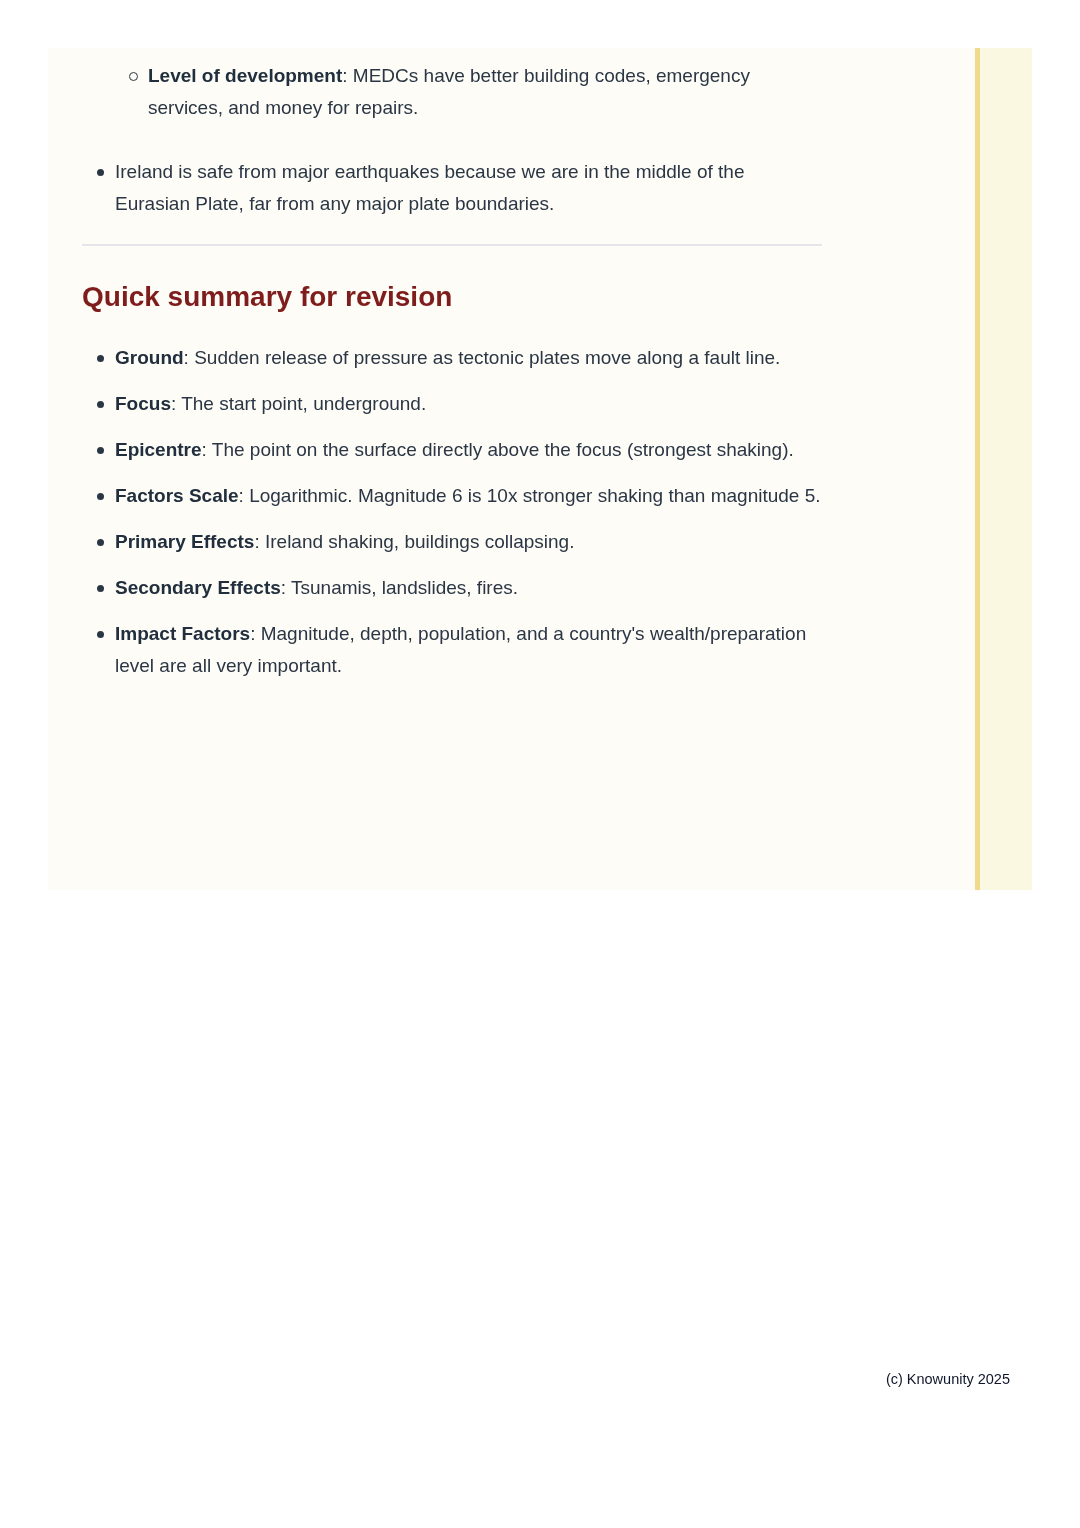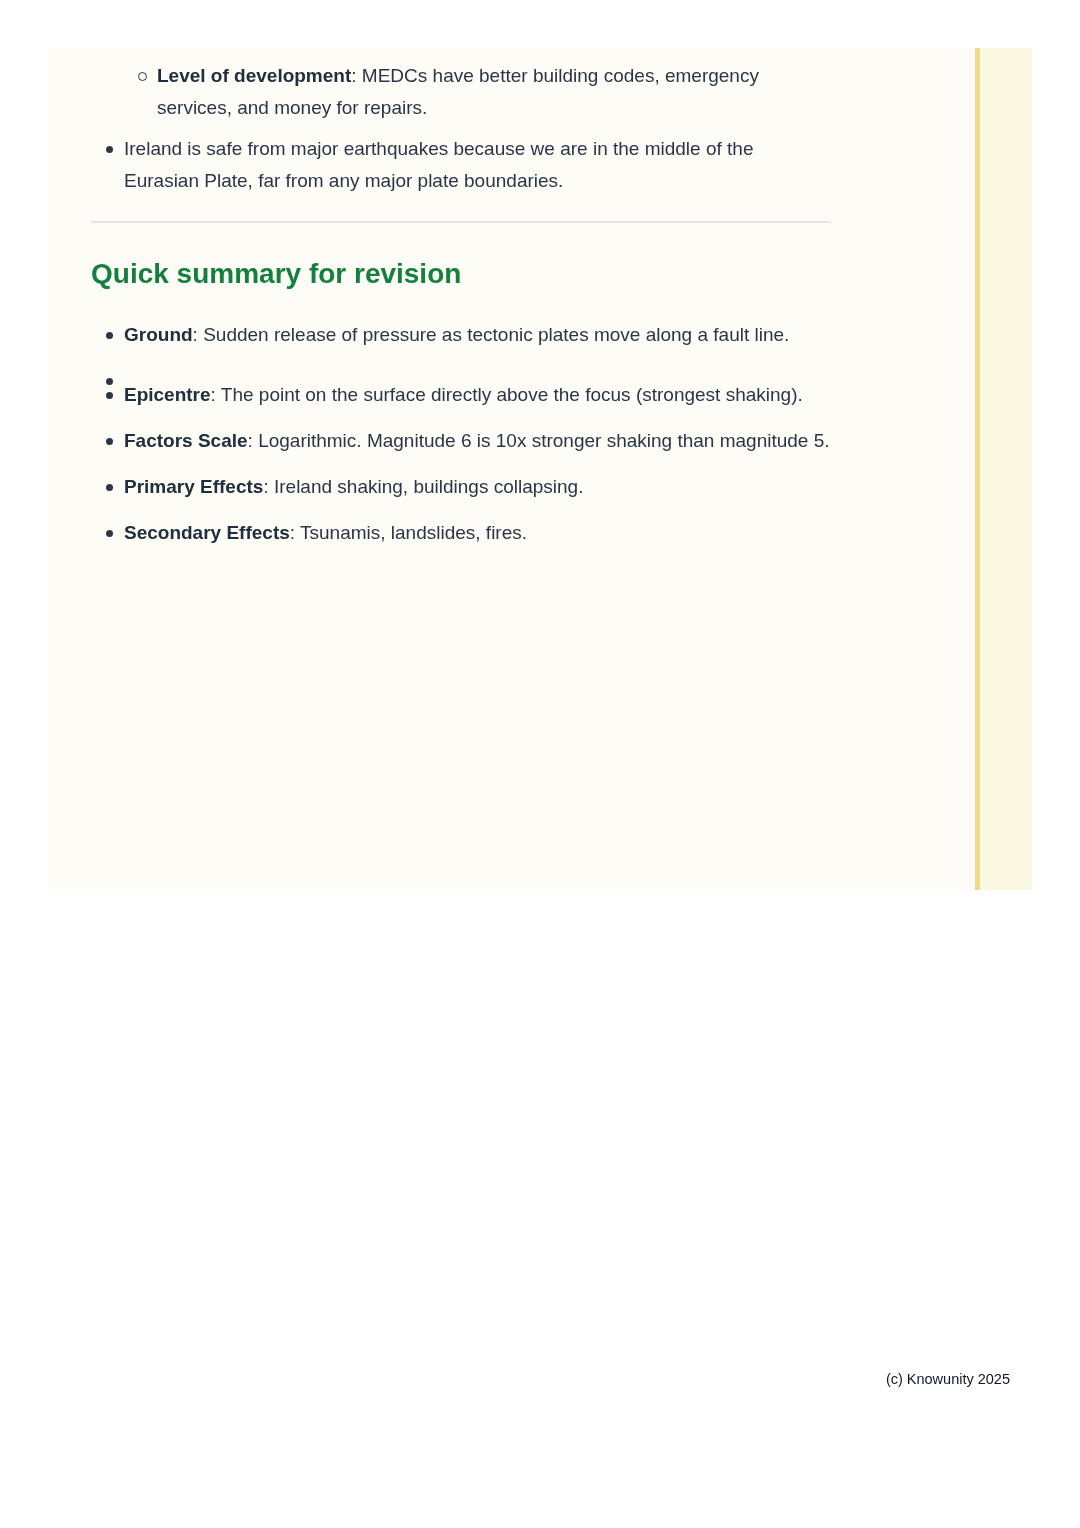--- a/index.html
+++ b/index.html
@@ -21,21 +21,21 @@
   .stripe {
     position: absolute;
     top: 0; right: 0;
     width: 57px; height: 100%;
     background: #fbf8e2;
     border-left: 5px solid #f0d88c;
     box-sizing: border-box;
   }
   .content {
     position: absolute;
-    left: 43px; top: 12px;
+    left: 34px; top: 12px;
     width: 740px;
     font-size: 19px;
     line-height: 32px;
   }
   .li { display: flex; }
   .li1 { margin-left: 13px; }
   .li2 { margin-left: 46px; }
   .marker { flex: 0 0 20px; position: relative; }
   .dot {
     position: absolute; left: 2px; top: 13px;
@@ -44,32 +44,32 @@
   }
   .circle {
     position: absolute; left: 1px; top: 12px;
     width: 9px; height: 9px; border-radius: 50%;
     border: 1.5px solid #2b3645;
     box-sizing: border-box;
     background: transparent;
   }
   .txt { margin: 0; }
   .txt b { font-weight: 700; color: #212e3d; }
-  .note-item { margin-top: 9px; }
+  .note-item { margin-top: 32px; }
   .divider {
     height: 2px; width: 740px;
     background: #e4e6e9;
     margin-top: 24px;
   }
   .summary-heading {
     margin: 36px 0 30px 0;
     font-size: 28px;
     line-height: 30px;
     font-weight: 700;
-    color: #15803d;
+    color: #7f1d1d;
   }
   .sum-item { margin-bottom: 14px; }
   .copyright {
     position: absolute;
     top: 1370px; right: 70px;
     font-size: 14.5px;
     line-height: 18px;
     color: #0f172a;
   }
 </style>
@@ -105,20 +105,21 @@
         <span class="marker">
             <span class="dot"></span>
           </span>
         <p class="txt"><b>Ground</b><span>: Sudden release of pressure as tectonic plates move along a fault line.</span></p>
       </div>
 
       <div class="li li1 sum-item">
         <span class="marker">
             <span class="dot"></span>
           </span>
+        <p class="txt"><b>Focus</b><span>: The start point, underground.</span></p>
       </div>
 
       <div class="li li1 sum-item">
         <span class="marker">
             <span class="dot"></span>
           </span>
         <p class="txt"><b>Epicentre</b><span>: The point on the surface directly above the focus (strongest shaking).</span></p>
       </div>
 
 
@@ -136,18 +137,24 @@
         <p class="txt"><b>Primary Effects</b><span>: Ireland shaking, buildings collapsing.</span></p>
       </div>
 
       <div class="li li1 sum-item">
         <span class="marker">
             <span class="dot"></span>
           </span>
         <p class="txt"><b>Secondary Effects</b><span>: Tsunamis, landslides, fires.</span></p>
       </div>
 
+      <div class="li li1 sum-item">
+        <span class="marker">
+            <span class="dot"></span>
+          </span>
+        <p class="txt"><b>Impact Factors</b><span>: Magnitude, depth, population, and a country's wealth/preparation level are all very important.</span></p>
+      </div>
 
     </div>
   </div>
 </div>
 
 <div class="copyright">(c) Knowunity 2025</div>
 
 </body></html>

